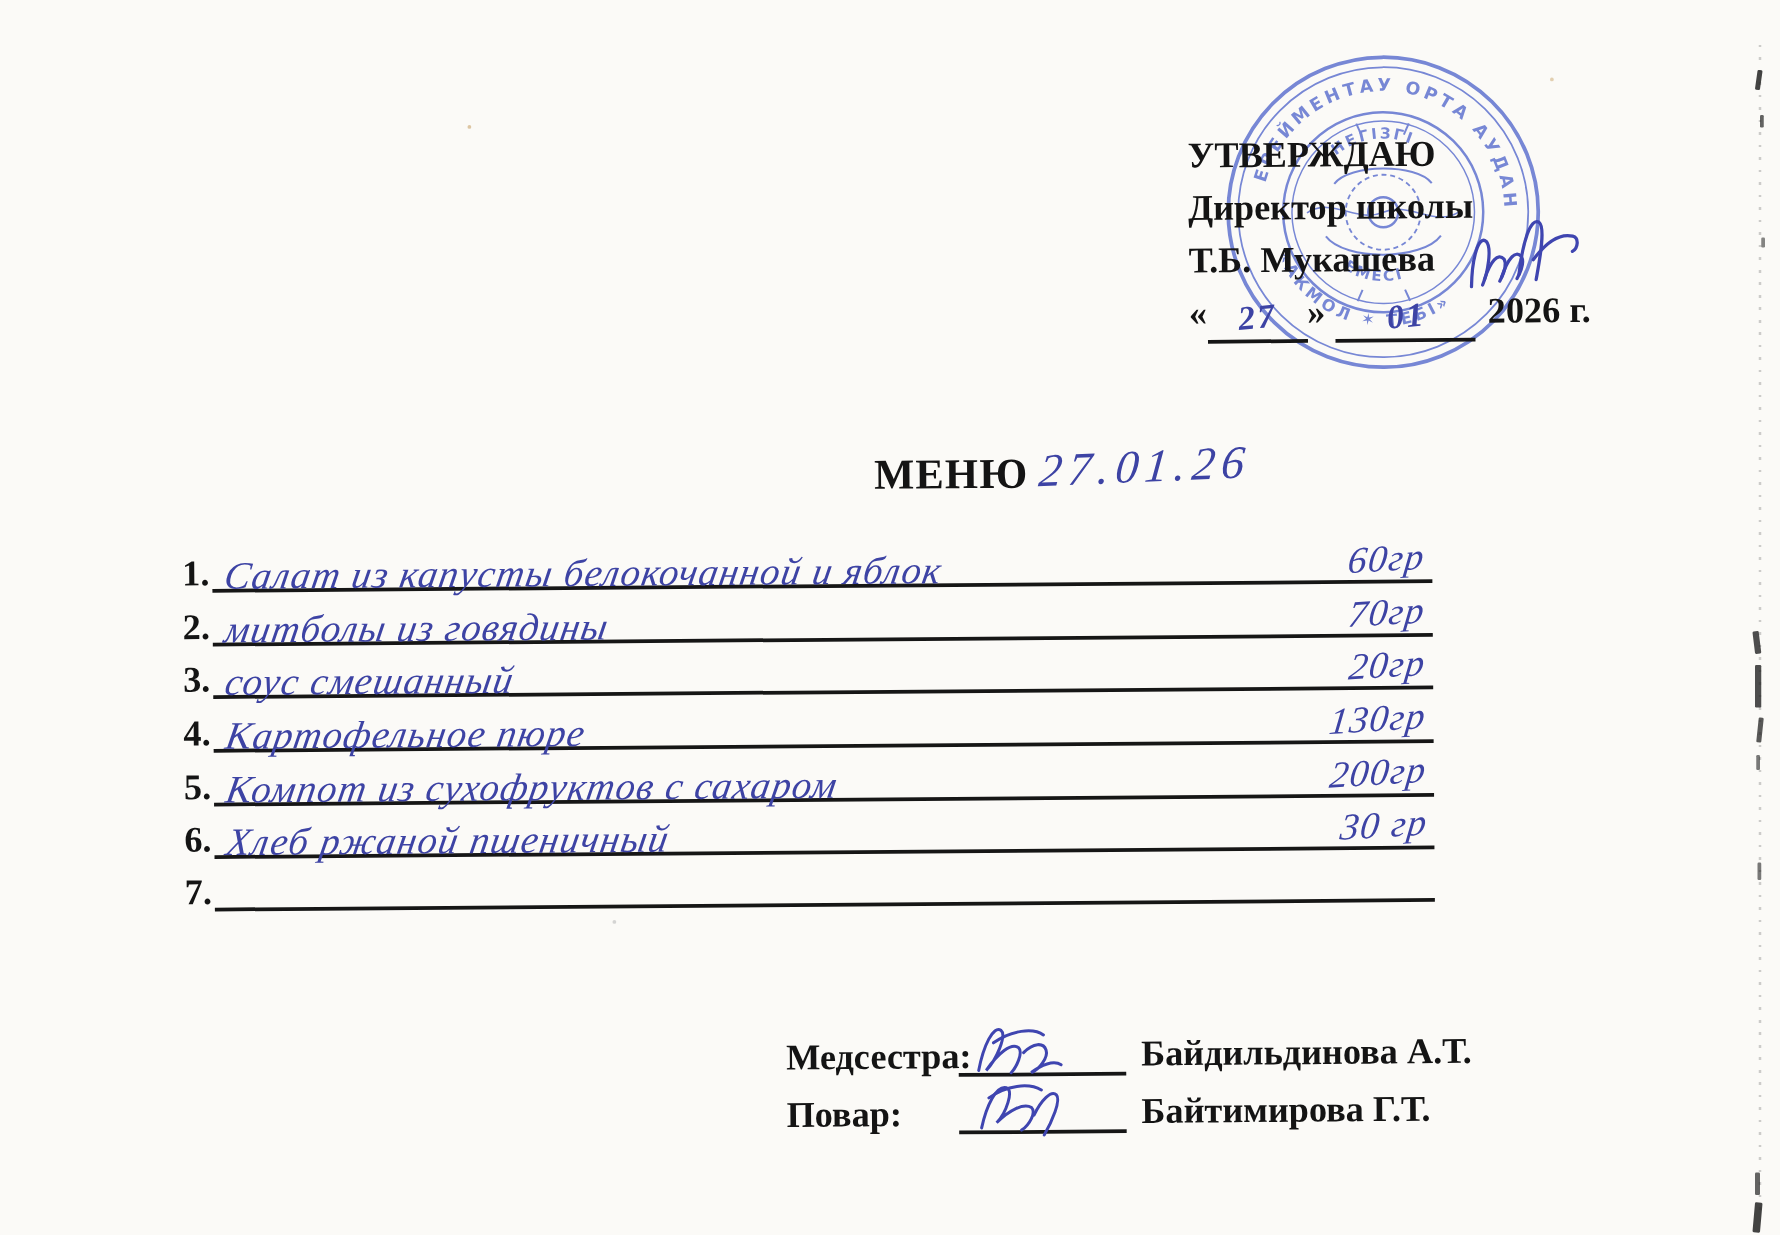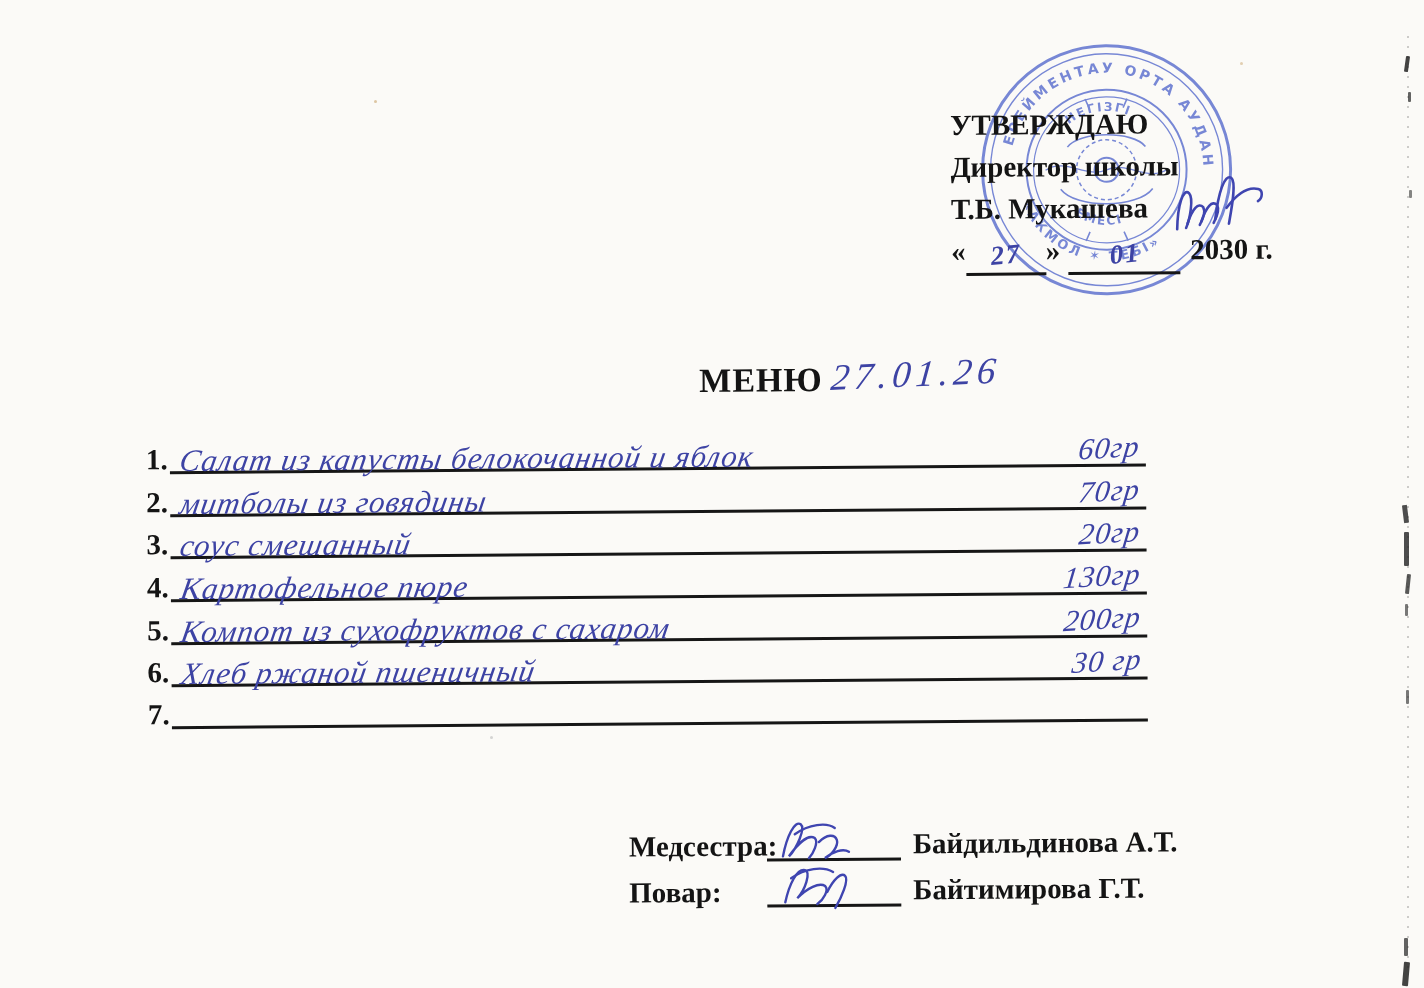--- a/index.html
+++ b/index.html
@@ -93,21 +93,21 @@
         </text>
       </g>
     </svg>
   </div>
 
   <div class="approval printed">
     <div class="row">УТВЕРЖДАЮ</div>
     <div class="row">Директор школы</div>
     <div class="row">Т.Б. Мукашева</div>
     <div class="row">
-      <span>«</span><span class="blank day"><span class="hw">27</span></span><span>»</span><span class="blank month"><span class="hw">01</span></span><span>2030 г.</span>
+      <span>«</span><span class="blank day"><span class="hw">27</span></span><span>»</span><span class="blank month"><span class="hw">01</span></span><span>2026 г.</span>
     </div>
   </div>
 
   <div class="director-sign">
     <svg width="120" height="78" viewBox="0 0 120 78">
       <g fill="none" stroke="#3f45b0" stroke-width="2.6" stroke-linecap="round" transform="rotate(-8 60 39)">
         <path d="M8,58 C12,34 20,18 25,24 C29,30 22,50 17,58"></path>
         <path d="M19,54 C26,40 33,34 37,40 C39,45 34,53 31,57"></path>
         <path d="M33,54 C40,40 47,34 51,40 C53,45 48,53 45,57"></path>
         <path d="M47,54 C54,28 63,10 69,15 C74,20 64,48 60,60"></path>

